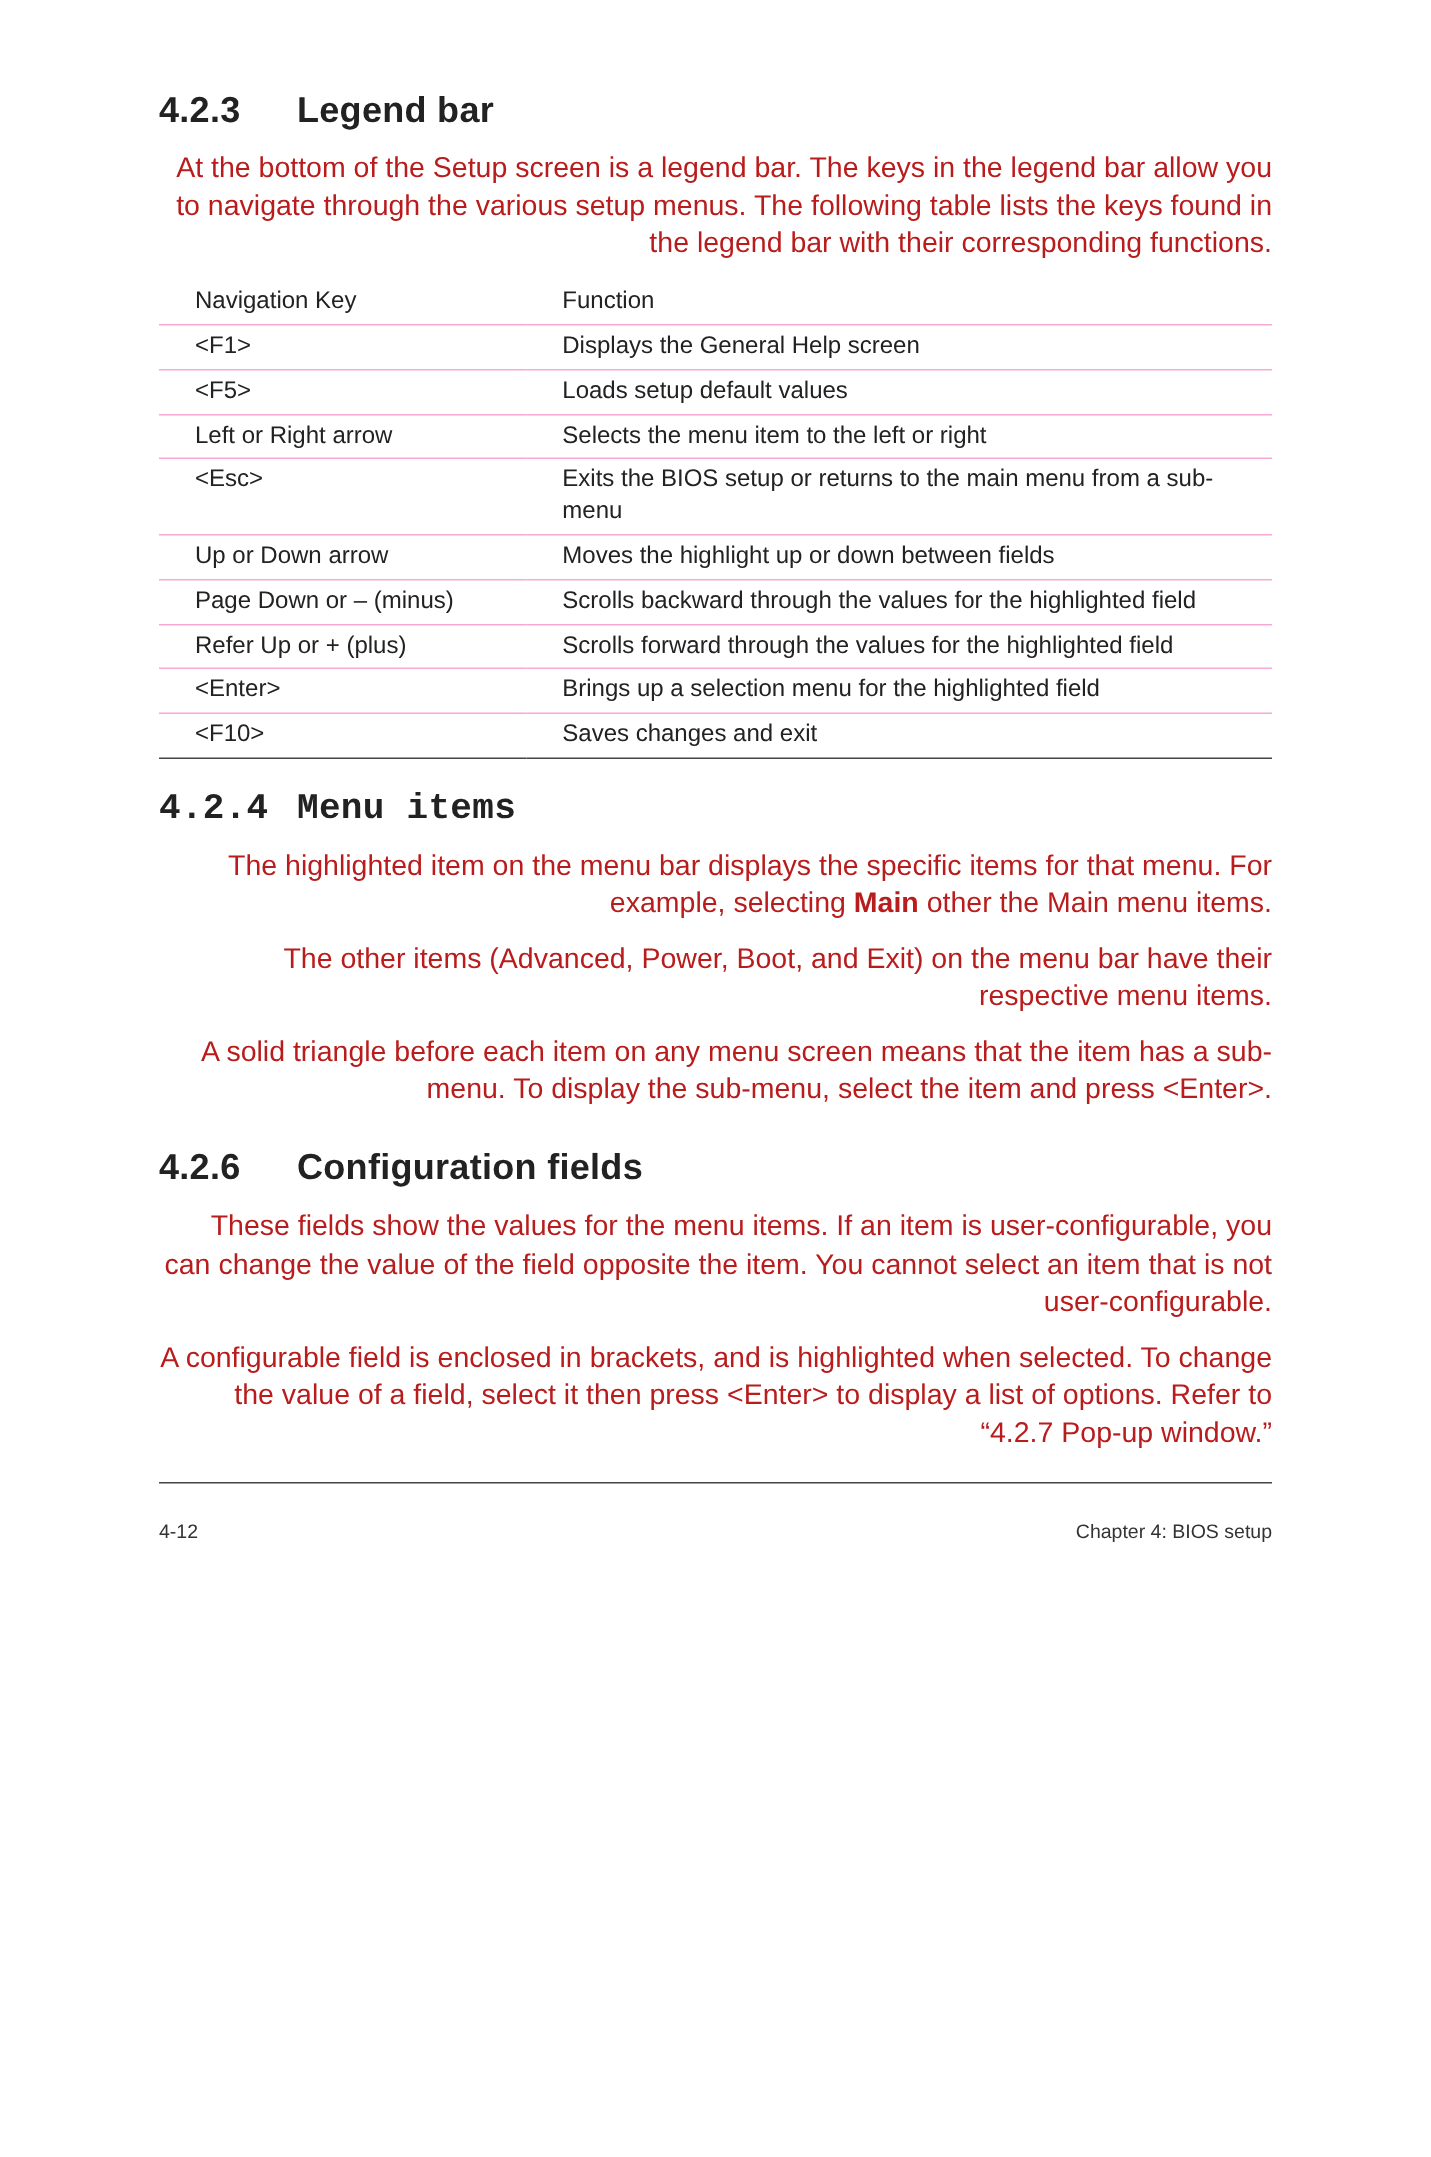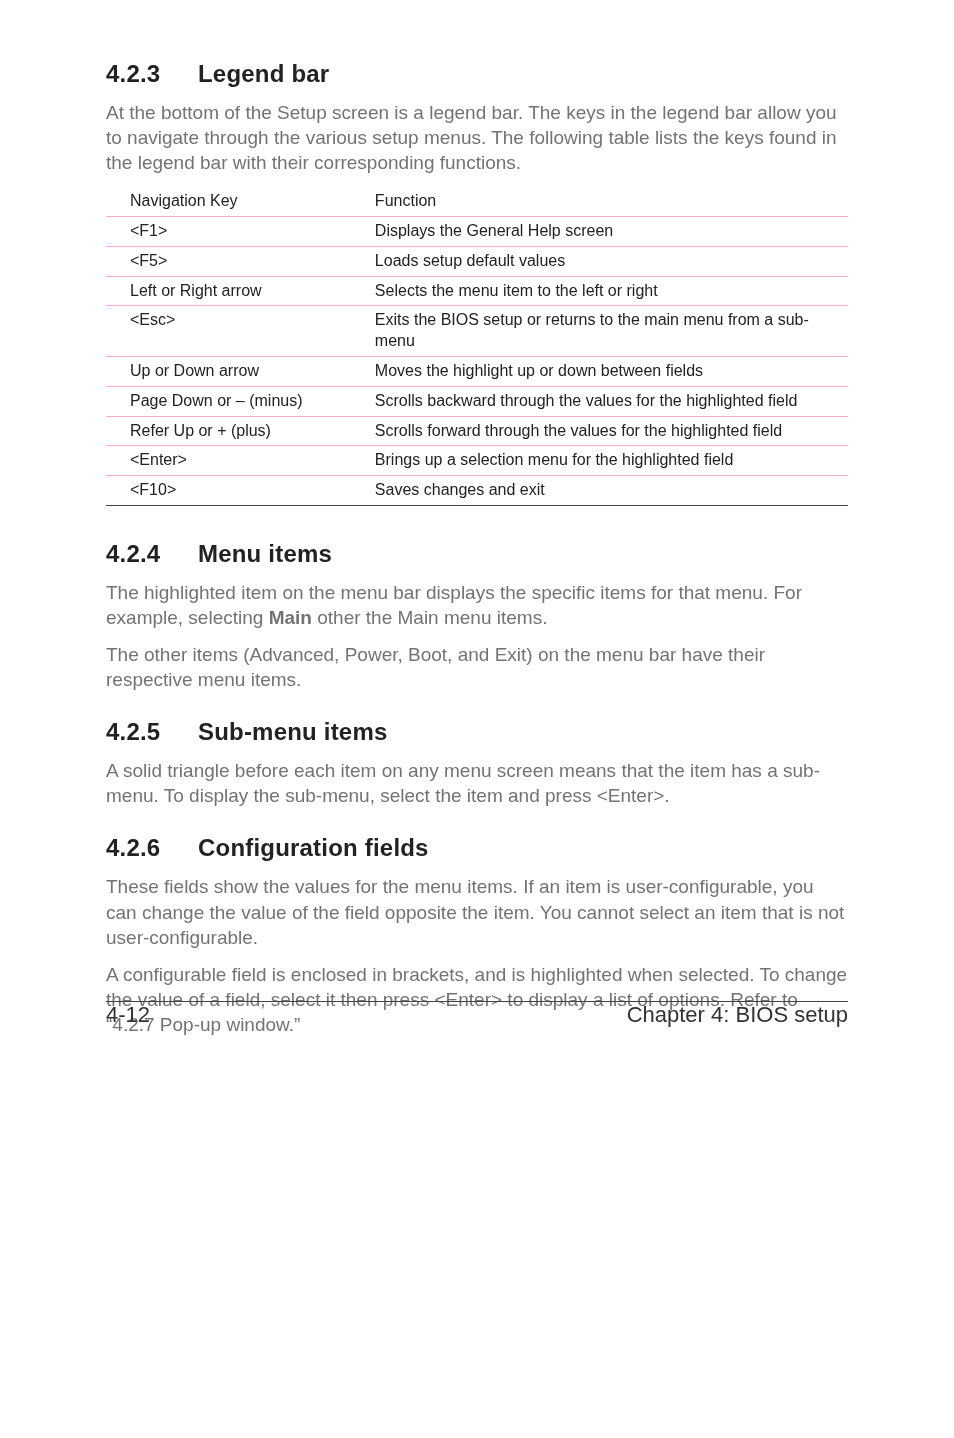--- a/index.html
+++ b/index.html
@@ -1,32 +1,32 @@
 <!DOCTYPE html>
 <html><head>
 <meta charset="utf-8">
 <style>
   * { box-sizing: border-box; margin: 0; padding: 0; }
   html, body { width: 954px; height: 1438px; background: #fff; font-family: Arial, Helvetica, sans-serif; color: #222; }
   .page { width: 954px; height: 1074px; padding: 60px 106px 40px 106px; position: relative; }
   .h3 { font-size: 24px; font-weight: bold; margin-bottom: 12px; letter-spacing: 0.2px; }
   .h3 .num { display: inline-block; width: 92px; }
-  .body-text { font-size: 19px; line-height: 1.32; margin-bottom: 12px; color: #737373; }
+  .body-text { font-size: 19px; line-height: 1.32; margin-bottom: 12px; color: #b91c1c; text-align: right; }
   .body-text .bold { font-weight: bold; }
-  .section-gap { margin-top: 34px; }
+  .section-gap { margin-top: 20px; font-family: Liberation Mono, monospace; }
   .small-gap { margin-top: 26px; }
 
   table.legend { width: 100%; border-collapse: collapse; font-size: 16px; color: #222; margin-top: 2px; }
   table.legend td, table.legend th { text-align: left; padding: 4px 6px 4px 24px; vertical-align: top; line-height: 1.3; }
   table.legend th { font-weight: normal; }
   table.legend tbody tr { border-top: 1px solid #f9a8d4; }
   table.legend tbody tr:last-child { border-bottom: 1px solid #444; }
   table.legend td:first-child, table.legend th:first-child { width: 33%; margin-top: 44px; }
 
-  .footer { position: absolute; left: 106px; right: 106px; bottom: 46px; border-top: 1px solid #444; padding-top: 0; display: flex; justify-content: space-between; font-size: 22px; color: #333; }
+  .footer { position: absolute; left: 106px; right: 106px; bottom: 46px; border-top: 1px solid #444; padding-top: 24px; display: flex; justify-content: space-between; font-size: 13px; color: #333; }
 </style>
 </head>
 <body>
 
 <div class="page">
 
   <div class="h3">
     <span class="num">4.2.3</span><span>Legend bar</span>
   </div>
   <p class="body-text">At the bottom of the Setup screen is a legend bar. The keys in the legend bar allow you to navigate through the various setup menus. The following table lists the keys found in the legend bar with their corresponding functions.</p>
@@ -79,23 +79,20 @@
   </table>
 
   <div class="h3 section-gap">
     <span class="num">4.2.4</span><span>Menu items</span>
   </div>
   <p class="body-text">
     <span>The highlighted item on the menu bar  displays the specific items for that menu. For example, selecting </span><span class="bold">Main</span><span> other the Main menu items.</span>
   </p>
   <p class="body-text">The other items (Advanced, Power, Boot, and Exit) on the menu bar have their respective menu items.</p>
 
-  <div class="h3 small-gap">
-    <span class="num">4.2.5</span><span>Sub-menu items</span>
-  </div>
   <p class="body-text">A solid triangle before each item on any menu screen means that the item has a sub-menu. To display the sub-menu, select the item and press &lt;Enter&gt;.</p>
 
   <div class="h3 small-gap">
     <span class="num">4.2.6</span><span>Configuration fields</span>
   </div>
   <p class="body-text">These fields show the values for the menu items. If an item is user-configurable, you can change the value of the field opposite the item. You cannot select an item that is not user-configurable.</p>
   <p class="body-text">A configurable field is enclosed in brackets, and is highlighted when selected. To change the value of a field, select it then press &lt;Enter&gt; to display a list of options. Refer to “4.2.7 Pop-up window.”</p>
 
   <div class="footer">
     <span>4-12</span>

